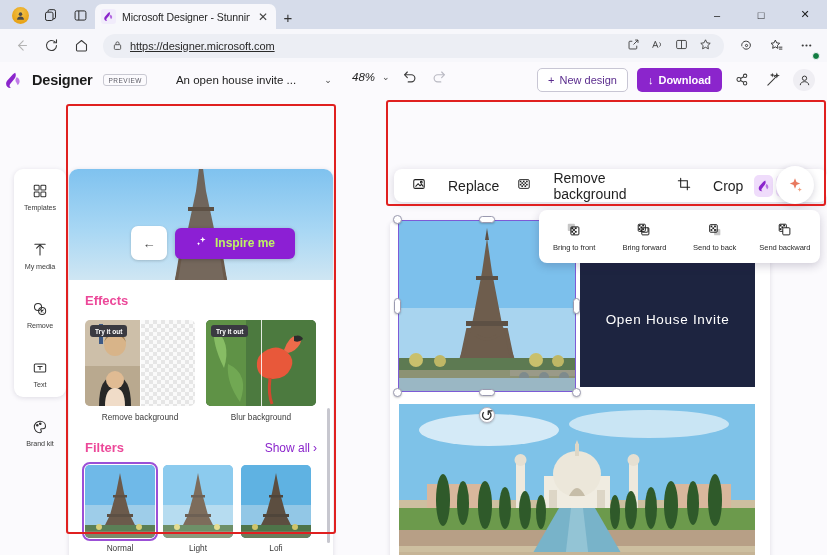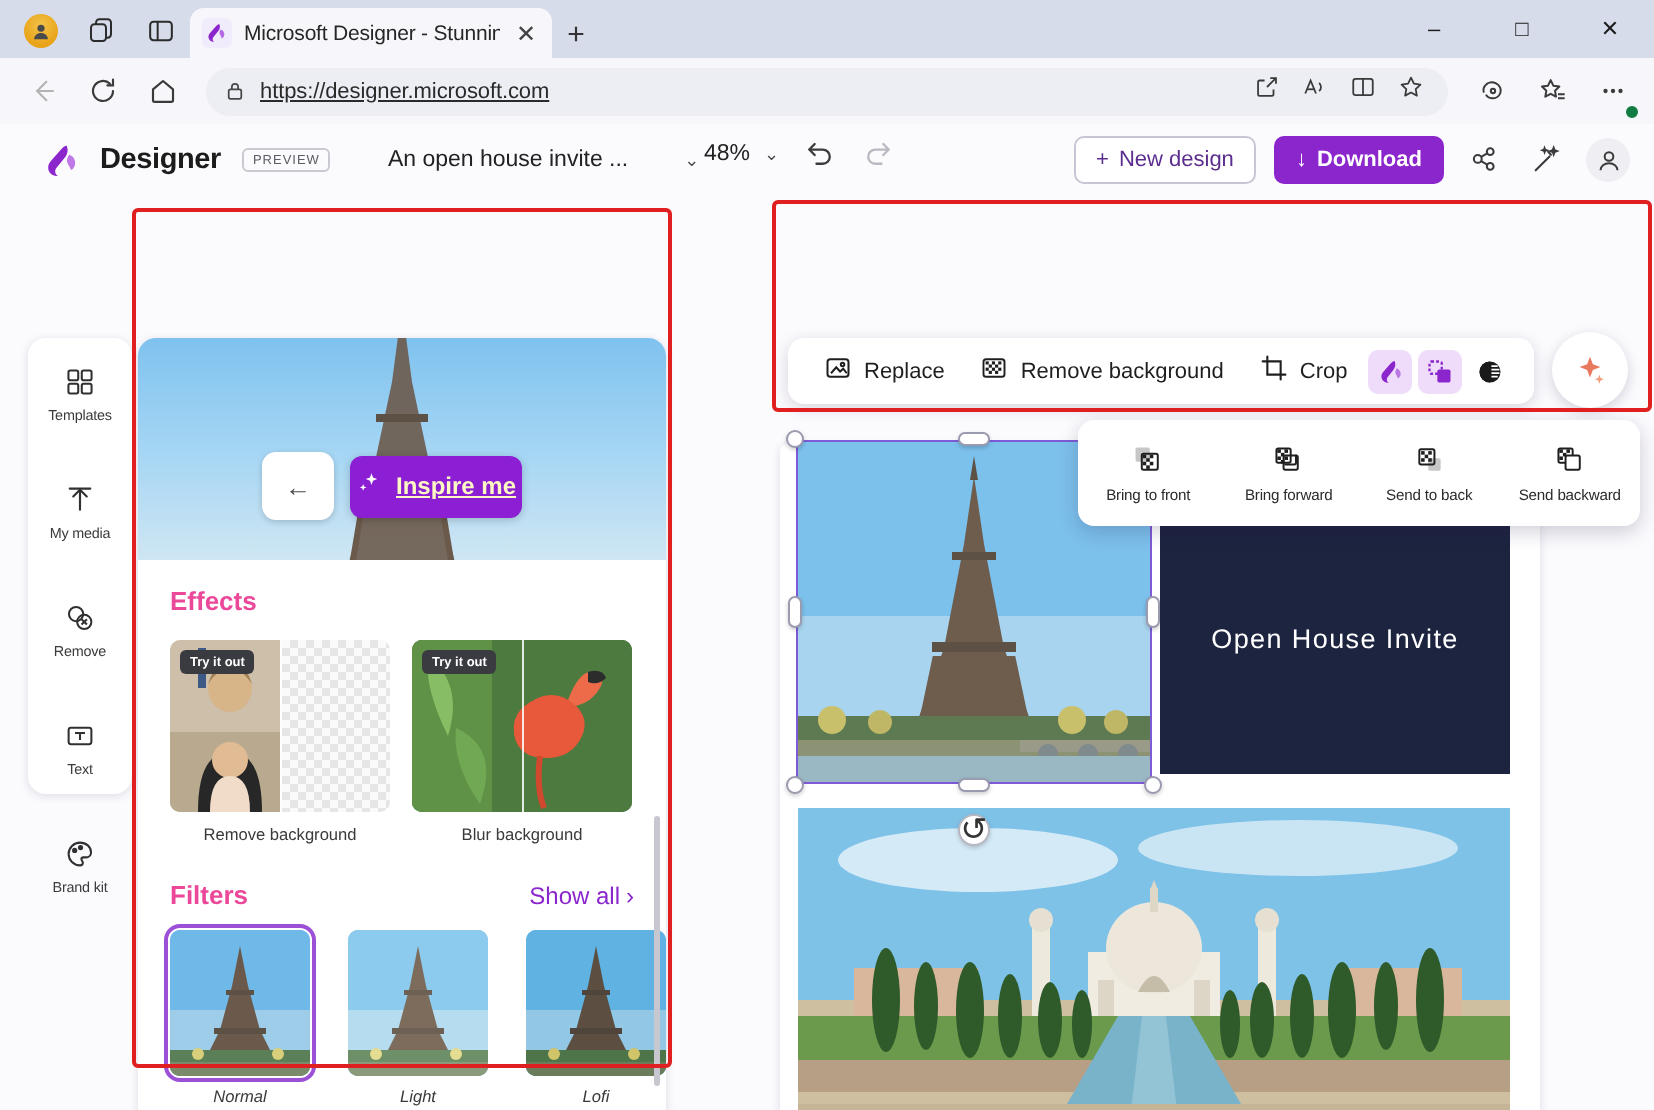--- a/index.html
+++ b/index.html
@@ -52,31 +52,31 @@
   .omni-right { display:flex; align-items:center; gap:11px; margin-left:auto; padding-right:3px;
       color:#3a3a3a; }
   .nb-tail { display:flex; align-items:center; gap:4px; }
   .copilot-badge { position:relative; }
   .ext-dot { position:absolute; right:-1px; bottom:-1px; width:8px; height:8px;
       border-radius:50%; background:#107c41; border:1.2px solid #f7f7fb; }
 
   
   .app { position:absolute; left:0; top:62px; width:827px; height:493px; background:#fbfafd; }
   .apphdr { position:absolute; left:0; top:0; width:827px; height:36px; background:#fbfafd;
-      display:flex; align-items:center; padding:0 22px; gap:9px; }
+      display:flex; align-items:center; padding:0 4px; gap:9px; }
   .dlogo { width:19px; height:19px; display:flex; align-items:center; justify-content:center; }
   .dname { font-size:14.5px; font-weight:bold; color:#1c1c1c; letter-spacing:-0.2px; }
   .preview-pill { font-size:6.5px; letter-spacing:0.5px; color:#5c5c66; border:1px solid #c9c9d2;
       border-radius:3px; padding:1.5px 4px; margin-left:2px; }
   .doctitle { margin-left:12px; height:24px; display:flex; align-items:center; gap:28px;
       padding:0 8px; border-radius:5px; }
   .doctitle .t { font-size:11.5px; color:#222; }
   .caret { font-size:9px; color:#4a4a4a; }
   .zoomctl { position:absolute; left:352px; top:9px; display:flex; align-items:center; gap:7px; }
-  .zoomctl .z { font-size:11.5px; color:#222; }
+  .zoomctl .z { font-size:11.5px; color:#222;font-style:italic; }
   .undoredo { position:absolute; left:402px; top:7px; display:flex; gap:13px; color:#3b3b3b; }
   .hdr-right { position:absolute; right:12px; top:6px; display:flex; align-items:center; gap:9px; }
   .btn-new { height:24px; border:1px solid #c8c6d4; border-radius:5px; background:#fff;
       display:flex; align-items:center; gap:5px; padding:0 10px; font-size:11px; color:#5b2d8e; }
   .btn-dl { height:24px; border-radius:5px; background:#8b25cc;
       display:flex; align-items:center; gap:5px; padding:0 11px; font-size:11px; color:#fff;
       font-weight:bold; }
   .hdr-ico { width:22px; height:22px; display:flex; align-items:center; justify-content:center;
       color:#3a3a3a; }
   .hdr-ico.av { border-radius:50%; background:#efeef3; }
@@ -95,40 +95,40 @@
       border:2.5px solid #e02020; border-radius:3px; z-index:40; pointer-events:none; }
   .lpanel { position:absolute; left:69px; top:107px; width:264px; height:424px; background:#fff;
       border-radius:9px; overflow:hidden; box-shadow:0 1px 5px rgba(30,20,60,.13); }
   .hero { position:relative; height:111px; overflow:hidden;
       background:linear-gradient(180deg,#7fc2ef 0%,#a8d7f4 55%,#cfe6f3 100%); }
   .hero-tower { position:absolute; left:50%; top:-26px; transform:translateX(-50%); }
   .hero-row { position:absolute; left:62px; bottom:20px; display:flex; align-items:center; gap:8px; }
   .hero-back { width:36px; height:34px; border-radius:7px; background:#fff; display:flex;
       align-items:center; justify-content:center; color:#4a4a4a; font-size:13px;
       box-shadow:0 1px 3px rgba(0,0,0,.18); }
-  .hero-inspire { height:31px; border-radius:6px; background:#8c1fd4; color:#fef9c3;
+  .hero-inspire { height:31px; border-radius:6px; background:#8c1fd4; color:#bef264;
       font-size:12px; font-weight:bold; display:flex; align-items:center; gap:7px;
-      padding:0 3px; box-shadow:0 1px 4px rgba(0,0,0,.2);text-decoration:underline; }
+      padding:0 20px; box-shadow:0 1px 4px rgba(0,0,0,.2); }
 
   .sec-title { font-size:13px; font-weight:bold; color:#ec4899; }
   .lbody { padding:13px 16px 0 16px; position:relative; }
   .fxgrid { display:flex; gap:11px; margin-top:12px; }
   .fxcard { width:110px; }
   .fxthumb { position:relative; width:110px; height:86px; border-radius:5px; overflow:hidden; }
   .tryout { position:absolute; left:5px; top:5px; background:#3a3a41; color:#fff;
       font-size:6.5px; font-weight:bold; padding:2.5px 5px; border-radius:3px; }
   .split { position:absolute; left:50%; top:0; width:1.3px; height:100%; background:#fff; opacity:.85; }
   .fxlabel { text-align:center; font-size:8.3px; color:#3a3a3a; margin-top:6px; }
   .checker { background-image:
       linear-gradient(45deg,#e6e6e6 25%,transparent 25%,transparent 75%,#e6e6e6 75%),
       linear-gradient(45deg,#e6e6e6 25%,transparent 25%,transparent 75%,#e6e6e6 75%);
       background-size:8px 8px; background-position:0 0,4px 4px; background-color:#fafafa; }
   .filters-hdr { display:flex; align-items:flex-end; justify-content:space-between; margin-top:18px; }
   .showall { font-size:12px; color:#8b25cc; display:flex; align-items:center; gap:3px; }
-  .fltgrid { display:flex; gap:19px; margin-top:10px;font-style:italic; }
+  .fltgrid { display:flex; gap:8px; margin-top:10px; }
   .fltcard { width:70px; }
   .fltthumb { width:70px; height:73px; border-radius:5px; overflow:hidden; position:relative;
       background:linear-gradient(180deg,#74bdea 0%,#a5d6f2 60%,#d5e8f1 100%); }
   .fltthumb.sel { outline:2px solid #9b50d6; outline-offset:1.5px; }
   .fltlabel { text-align:center; font-size:8.3px; color:#3a3a3a; margin-top:5px; }
   .lscroll { position:absolute; right:3px; top:128px; width:3.5px; height:135px;
       background:#c7c7cf; border-radius:2px; }
 
   
   .rhl { position:absolute; left:386px; top:100px; width:440px; height:106px;
@@ -160,22 +160,22 @@
       overflow:hidden; }
   .rotate-h { position:absolute; left:479px; top:345px; width:16px; height:16px;
       border-radius:50%; background:#fff; border:1px solid #b7b7c2;
       display:flex; align-items:center; justify-content:center; color:#333; z-index:5;
       box-shadow:0 1px 2px rgba(0,0,0,.18); }
 
   
   .fbar { position:absolute; left:394px; top:107px; height:33px; background:#fff;
       border-radius:8px; box-shadow:0 2px 8px rgba(30,20,60,.16); display:flex;
       align-items:center; padding:0 9px; gap:0; z-index:30; }
-  .fb-item { display:flex; align-items:center; gap:6px; padding:0 9px; height:27px;
-      border-radius:5px; font-size:11px; color:#1f1f1f; }
+  .fb-item { display:flex; align-items:center; gap:22px; padding:0 9px; height:27px;
+      border-radius:5px; font-size:14px; color:#1f1f1f; }
   .fb-sq { width:22px; height:22px; border-radius:5px; display:flex; align-items:center;
       justify-content:center; margin:0 1.5px; }
   .fb-sq.on { background:#efdcfb; }
   .fab { position:absolute; left:776px; top:104px; width:38px; height:38px; border-radius:50%;
       background:#fff; box-shadow:0 2px 7px rgba(30,20,60,.18); display:flex;
       align-items:center; justify-content:center; z-index:31; }
 
   
   .lmenu { position:absolute; left:539px; top:148px; width:281px; height:53px;
       background:#fff; border-radius:8px; box-shadow:0 3px 10px rgba(30,20,60,.2);

